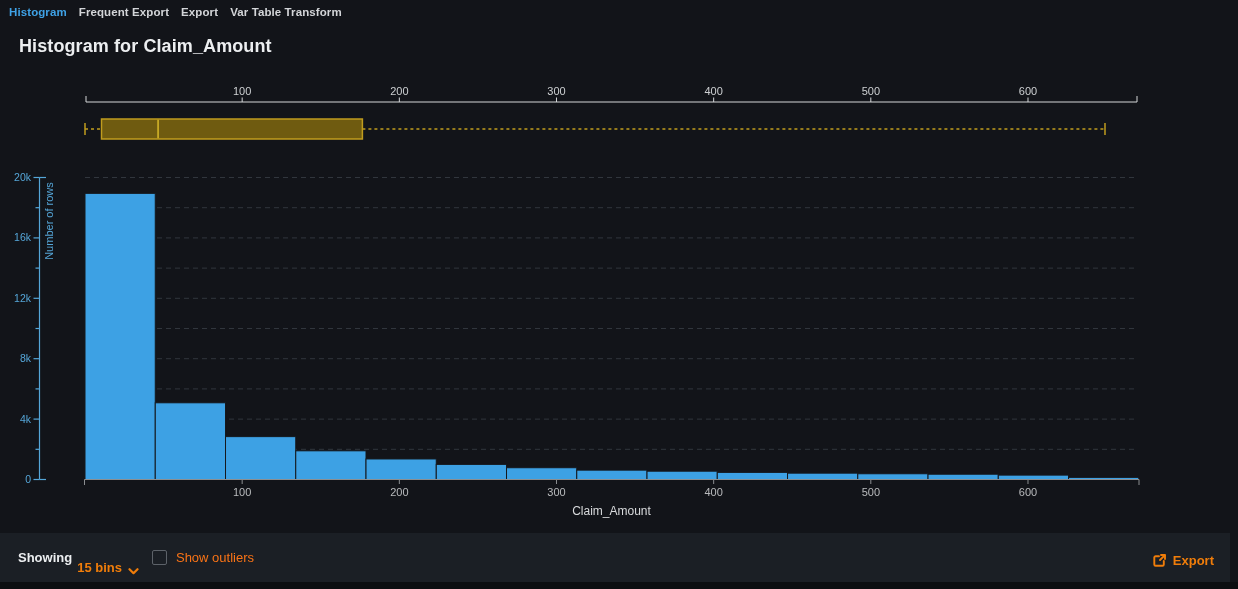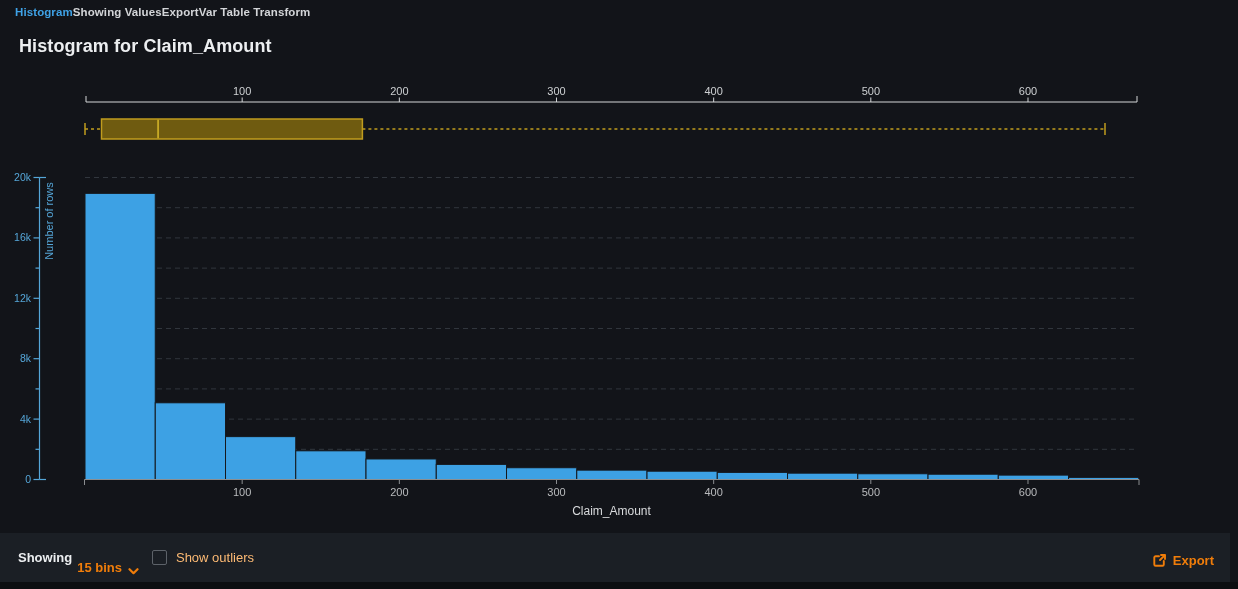--- a/index.html
+++ b/index.html
@@ -4,21 +4,21 @@
 <style>
   html,body{margin:0;padding:0;}
   body{
     width:1238px;height:589px;position:relative;overflow:hidden;
     background:#121419;
     font-family:"Liberation Sans",sans-serif;
     -webkit-font-smoothing:antialiased;
   }
   .tabbar{
     position:absolute;top:0;left:0;right:0;height:23px;
-    display:flex;align-items:center;padding-left:15px;
+    display:flex;align-items:center;gap:12px;padding-left:9px;
   }
   .tab{font-size:11.5px;font-weight:bold;color:#d3d5d8;cursor:pointer;letter-spacing:.1px;}
   .tab.active{color:var(--accent-blue);}
   .page-title{
     position:absolute;top:36px;left:19px;
     font-size:18px;font-weight:bold;color:#eceef0;letter-spacing:.1px;
   }
   #chart{position:absolute;top:0;left:0;}
   #chart text{font-family:"Liberation Sans",sans-serif;}
   .footer{
@@ -31,33 +31,33 @@
   .showing{font-size:13px;font-weight:bold;color:#eceef0;margin-right:5px;}
   .bins-dd{
     display:flex;align-items:flex-end;gap:6px;margin-right:13px;
     color:var(--accent-orange);font-size:13px;font-weight:bold;cursor:pointer;margin-top:20px;
   }
   .chev{display:block;}
   .cb{
     width:13px;height:13px;border:1.5px solid #5d6269;border-radius:2px;
     background:transparent;margin-right:9px;cursor:pointer;flex:0 0 auto;
   }
-  .cb-label{font-size:13px;color:#fdba74;}
+  .cb-label{font-size:13px;color:#f97316;}
   .export-btn{
     display:flex;align-items:center;gap:6px;cursor:pointer;
     color:var(--accent-orange);font-size:13px;font-weight:bold;margin-top:6px;
   }
   .bottom-strip{position:absolute;top:582px;left:0;width:1238px;height:7px;background:#0c0e11;}
 </style>
 </head>
 <body>
 
 <div class="tabbar">
   <span class="tab active">Histogram</span>
-  <span class="tab">Showing Values</span>
+  <span class="tab">Frequent Export</span>
   <span class="tab">Export</span>
   <span class="tab">Var Table Transform</span>
 </div>
 
 <div class="page-title">Histogram for Claim_Amount</div>
 
 <svg id="chart" width="1238" height="533" viewBox="0 0 1238 533">
   <g id="g-top-axis">
       <line x1="86" y1="102" x2="1137" y2="102" stroke="#d4d6d8" stroke-width="1"></line>
       <line x1="86" y1="96" x2="86" y2="102" stroke="#d4d6d8" stroke-width="1"></line>

